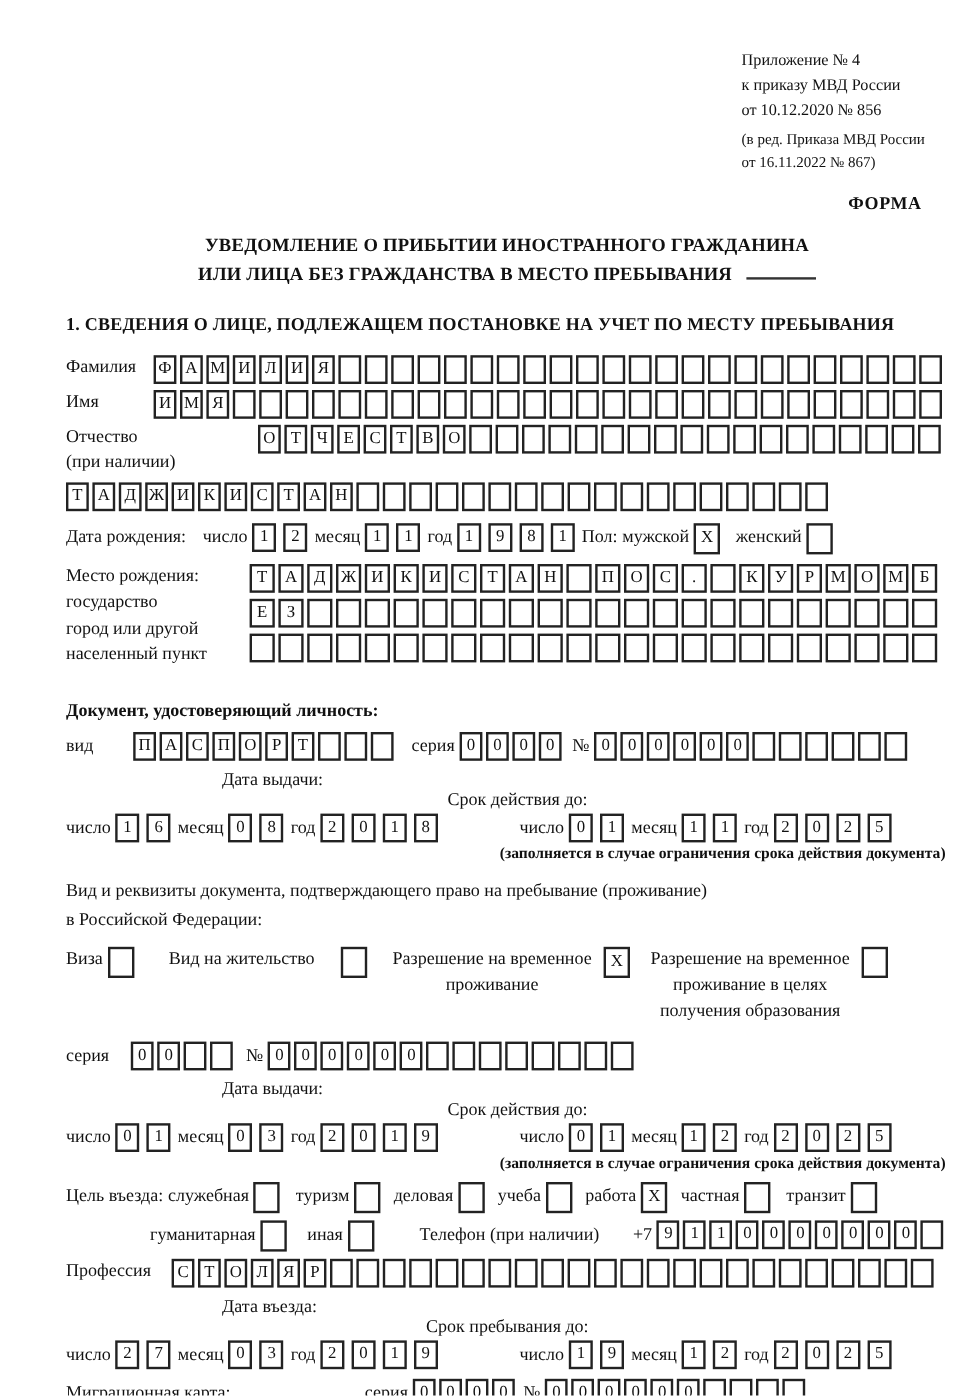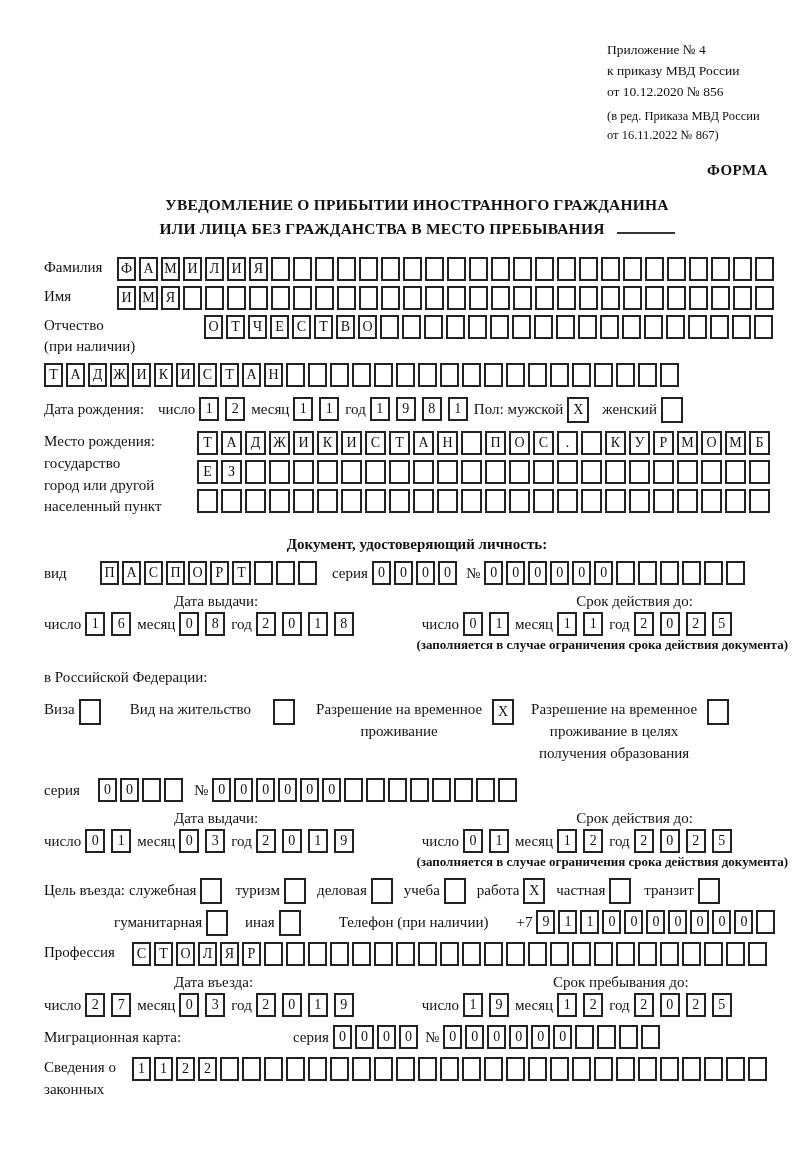--- a/index.html
+++ b/index.html
@@ -2,21 +2,21 @@
 <html><head>
 <meta charset="utf-8">
 <style>
   html,body { margin:0; padding:0; background:#ffffff; }
   body {
     width:800px; height:1163px;
     font-family:"Liberation Serif", serif;
     color:#111; font-size:15px;
     overflow:hidden;
   }
-  .page { padding:40px 10px 0 44px; box-sizing:border-box; width:800px; height:1163px; }
+  .page { padding:40px 10px 0 55px; box-sizing:border-box; width:800px; height:1163px; }
 
   
   .appendix { margin-left:563px; font-size:13.5px; line-height:1.55; }
   .appendix .edition { font-size:12.5px; }
   .appendix .edition.first { margin-top:4px; }
   .forma { text-align:right; padding-right:22px; font-weight:bold; font-size:15px; margin-top:16px; letter-spacing:.5px; }
 
   .title { text-align:center; font-weight:bold; font-size:15.5px; line-height:1.55; margin-top:14px; letter-spacing:.2px; }
   .blank { display:inline-block; width:58px; border-bottom:2px solid #333; margin-left:12px; height:1px; vertical-align:baseline; }
   .sect { font-weight:bold; font-size:15px; margin-top:22px; letter-spacing:.2px; }
@@ -38,24 +38,24 @@
     text-align:center; line-height:20px; font-size:14px;
     background:#fff; flex:0 0 auto;
   }
   .w-cells .cell { width:17px; margin-right:3px; }     
   .dcells .cell { width:16px; margin-right:6px; }      
   .cb .cell { width:18px; height:22px; line-height:22px; }  
   .stack > .boxrow { display:flex; margin-bottom:5px; }
 
   .dlabel { margin-right:4px; line-height:24px; }
   .dgap { width:62px; flex:0 0 auto; }
-  .dhead { display:flex; margin-top:8px; }
+  .dhead { display:flex; margin-top:8px;flex-direction:column; }
   .note { text-align:right; font-size:13px; margin-top:1px; padding-right:2px;font-weight:bold; }
 
-  .dochead { text-align:center; font-weight:bold; margin-top:18px; }
+  .dochead { font-weight:bold; margin-top:28px; }
 
   .visa-row { display:flex; align-items:flex-start; margin-top:10px; }
   .visa-row .lbl { line-height:1.45; }
   .visa-row .c2 { text-align:center; }
   .inlinegap4 { width:4px; flex:0 0 auto; }
 
   .mt8 { margin-top:8px; } .mt10 { margin-top:10px; }
   .mt14 { margin-top:14px; } .mt16 { margin-top:16px; }
   .intro { margin-top:12px; line-height:1.6; }
 </style>
@@ -72,20 +72,21 @@
     <div class="edition">от 16.11.2022 № 867)</div>
   </div>
 
   <div class="forma">ФОРМА</div>
 
   <div class="title">
     <div>УВЕДОМЛЕНИЕ О ПРИБЫТИИ ИНОСТРАННОГО ГРАЖДАНИНА</div>
     <div><span>ИЛИ ЛИЦА БЕЗ ГРАЖДАНСТВА В МЕСТО ПРЕБЫВАНИЯ</span><span class="blank"></span></div>
   </div>
 
+  <div class="sect">1. СВЕДЕНИЯ О ЛИЦЕ, ПОДЛЕЖАЩЕМ ПОСТАНОВКЕ НА УЧЕТ ПО МЕСТУ ПРЕБЫВАНИЯ</div>
 
   <div class="frow mt16">
     <span class="flabel w73">Фамилия</span>
     <span class="boxrow">
         <span class="cell">Ф</span>
         <span class="cell">А</span>
         <span class="cell">М</span>
         <span class="cell">И</span>
         <span class="cell">Л</span>
         <span class="cell">И</span>
@@ -418,20 +419,21 @@
     <span class="boxrow dcells">
         <span class="cell">2</span>
         <span class="cell">0</span>
         <span class="cell">2</span>
         <span class="cell">5</span>
       </span>
   </div>
   <div class="note">(заполняется в случае ограничения срока действия документа)</div>
 
   <div class="intro">
+    <div>Вид и реквизиты документа, подтверждающего право на пребывание (проживание)</div>
     <div>в Российской Федерации:</div>
   </div>
 
   <div class="visa-row">
     <span class="lbl">Виза</span>
     <span class="inlinegap4"></span>
     <span class="boxrow cb">
         <span class="cell"></span>
       </span>
     <span class="lbl" style="margin-left:26px">Вид на жительство</span>

